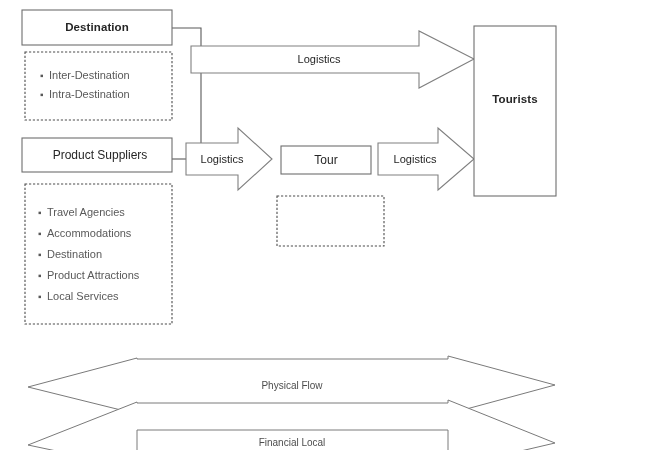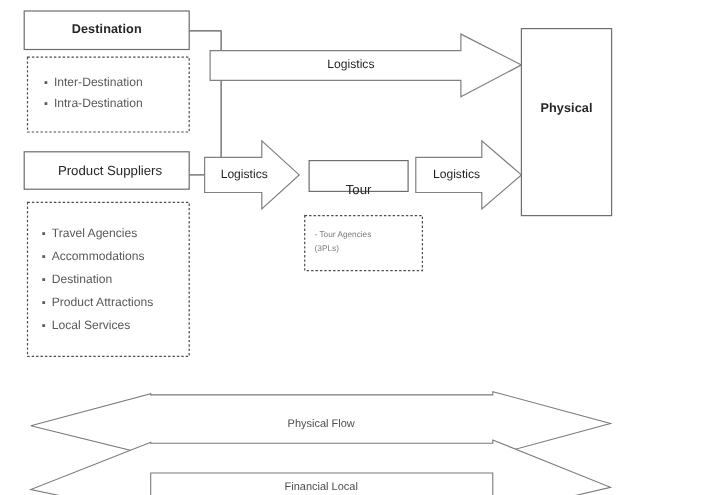--- a/index.html
+++ b/index.html
@@ -169,28 +169,24 @@
     <div class="bullet-row">
       <span class="bullet-dot">▪</span>
       <span>Local Services</span>
     </div>
   </div>
 
   <div class="lbl lbl-logistics center-x" style="left:319px; top:53px;">Logistics</div>
 
   <div class="lbl lbl-logistics center-x" style="left:222px; top:153px;">Logistics</div>
 
-  <div class="lbl lbl-node center-x" style="left:326px; top:153px;margin-top:12px;">Tour</div>
+  <div class="lbl lbl-node center-x" style="left:326px; top:153px;">Tour</div>
 
   <div class="lbl lbl-logistics center-x" style="left:415px; top:153px;">Logistics</div>
 
-  <div class="lbl lbl-bold center-x" style="left:515px; top:93px;">Physical</div>
+  <div class="lbl lbl-bold center-x" style="left:515px; top:93px;">Tourists</div>
 
-  <div class="small-note" style="left:286px; top:206px;">
-    <div>- Tour Agencies</div>
-    <div>(3PLs)</div>
-  </div>
 
   <div class="flow-label center-x" style="left:292px; top:380px;">Physical Flow</div>
 
   <div class="flow-label center-x" style="left:292px; top:437px;">Financial Local</div>
 
 </div>
 
 </body></html>

